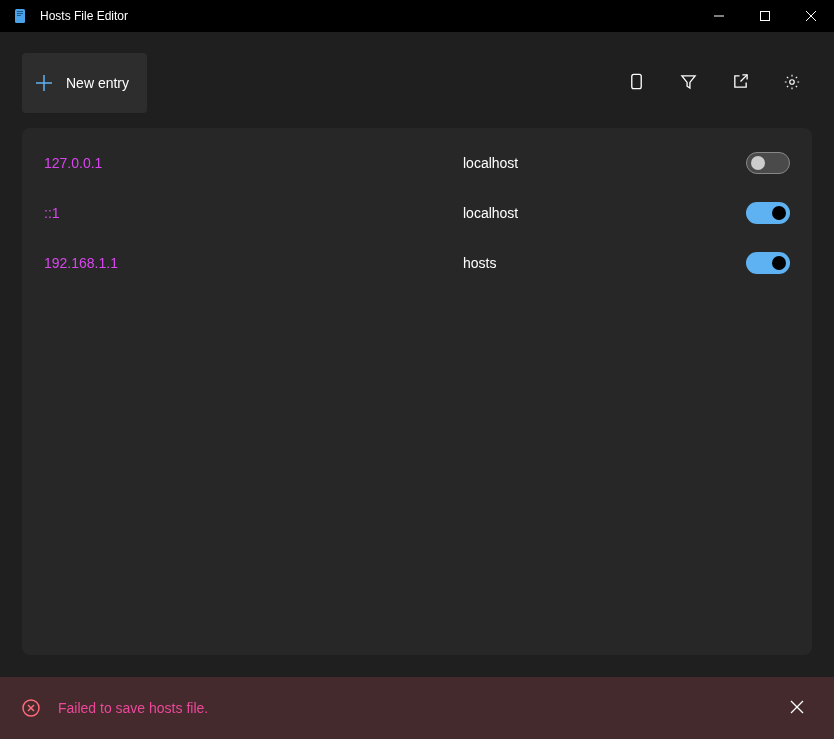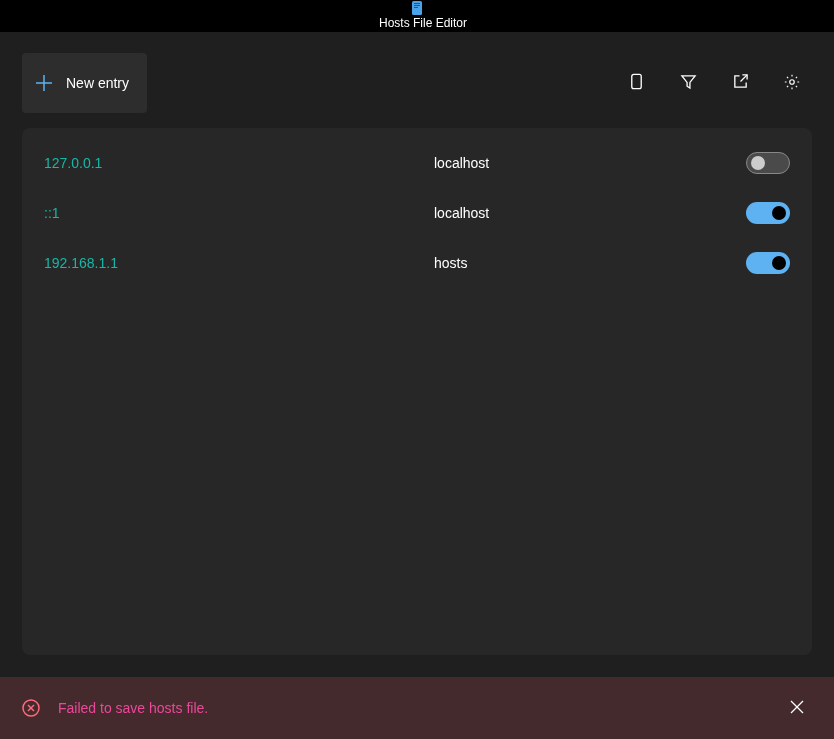--- a/index.html
+++ b/index.html
@@ -16,21 +16,20 @@
       overflow: hidden;
       display: flex;
       flex-direction: column;
     }
     .titlebar {
       height: 32px;
       background: #000000;
       display: flex;
       align-items: center;
       padding-left: 12px;
-      flex-direction: column;
       -webkit-app-region: drag;
     }
     .titlebar-icon {
       width: 16px;
       height: 16px;
       margin-right: 12px;
       display: flex;
       align-items: center;
       justify-content: center;
     }
@@ -113,26 +112,27 @@
     }
     .entry-row {
       display: flex;
       align-items: center;
       padding: 14px 22px;
       gap: 20px;
     }
     .entry-ip {
       width: 370px;
       font-size: 14px;
-      color: #14b8a6;
+      color: #d946ef;
     }
     .entry-host {
       flex: 1;
       font-size: 14px;
       color: #ffffff;
+      margin-left: 29px;
     }
     .toggle {
       width: 44px;
       height: 22px;
       border-radius: 11px;
       position: relative;
       cursor: pointer;
       border: none;
       padding: 0;
     }

